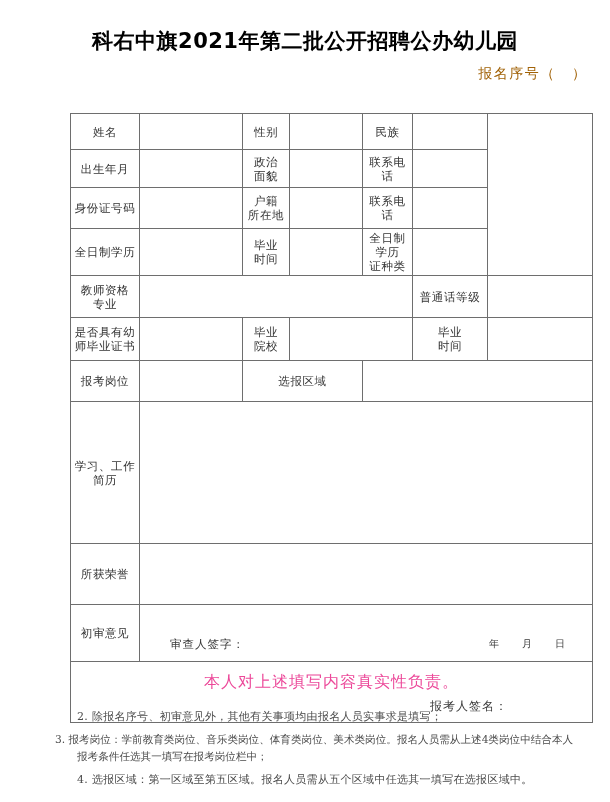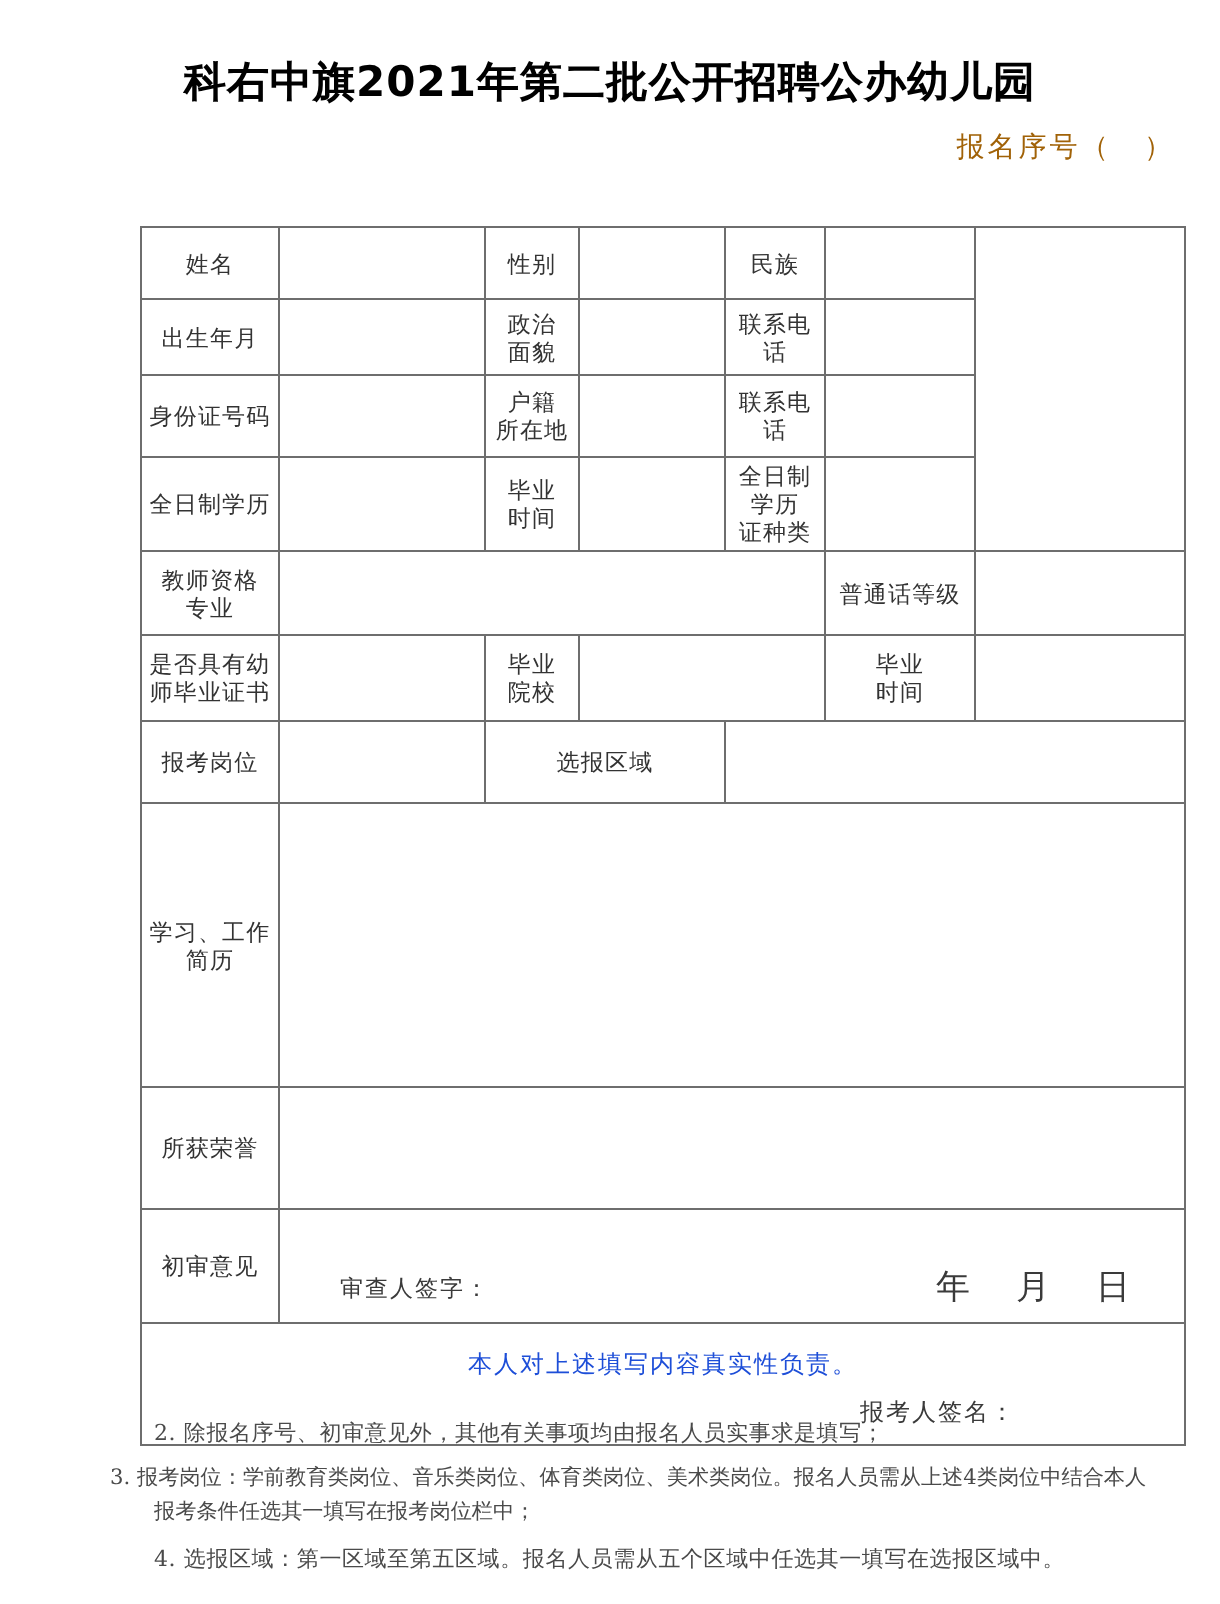--- a/index.html
+++ b/index.html
@@ -102,38 +102,38 @@
     height: 100%;
     box-sizing: border-box;
     padding: 0 26px 10px 30px;
   }
   .review-sign {
     font-size: 11.5px;
     letter-spacing: 1px;
     color: #3a3a3a;
   }
   .review-date {
-    font-size: 17px;
+    font-size: 10px;
     letter-spacing: 1px;
     color: #3a3a3a;
   }
   .review-date span { margin-left: 22px; }
   .review-date span:first-child { margin-left: 0; }
 
   
   .decl-inner {
     height: 100%;
     box-sizing: border-box;
     padding: 13px 0 0 0;
     text-align: center;
   }
   .decl-line1 {
-    font-size: 12px;
+    font-size: 16px;
     letter-spacing: 1px;
-    color: #1d4ed8;
+    color: #ec4899;
   }
   .decl-line2 {
     margin-top: 10px;
     padding-right: 84px;
     text-align: right;
     font-size: 12px;
     letter-spacing: 1px;
     color: #3a3a3a;
   }
 

